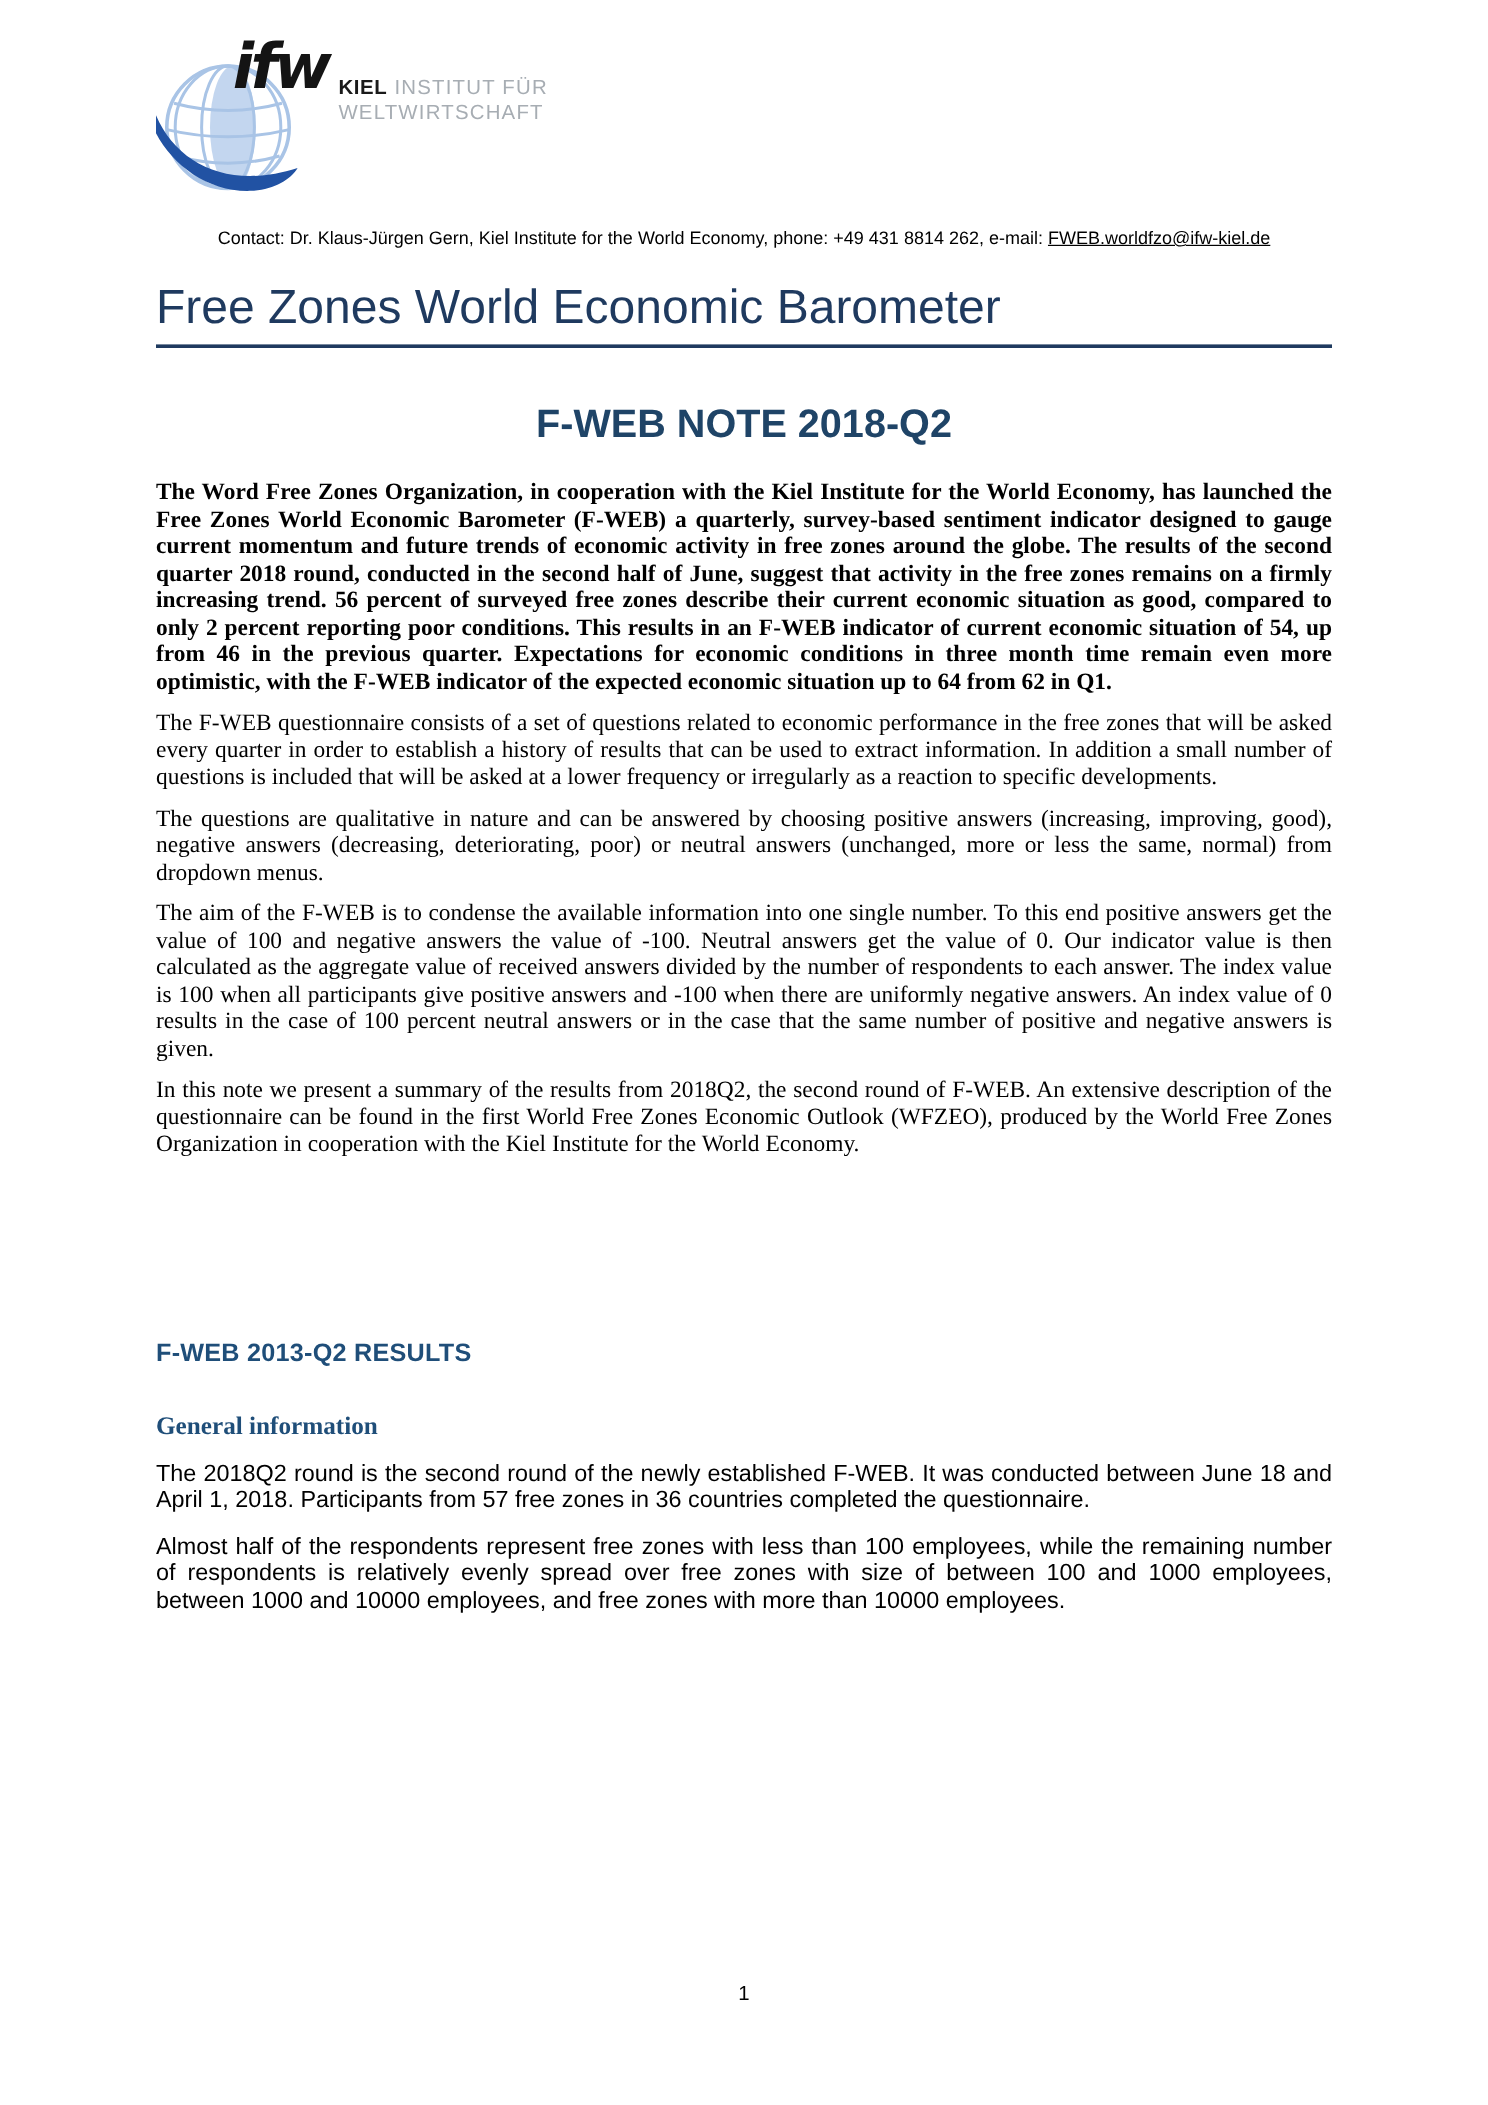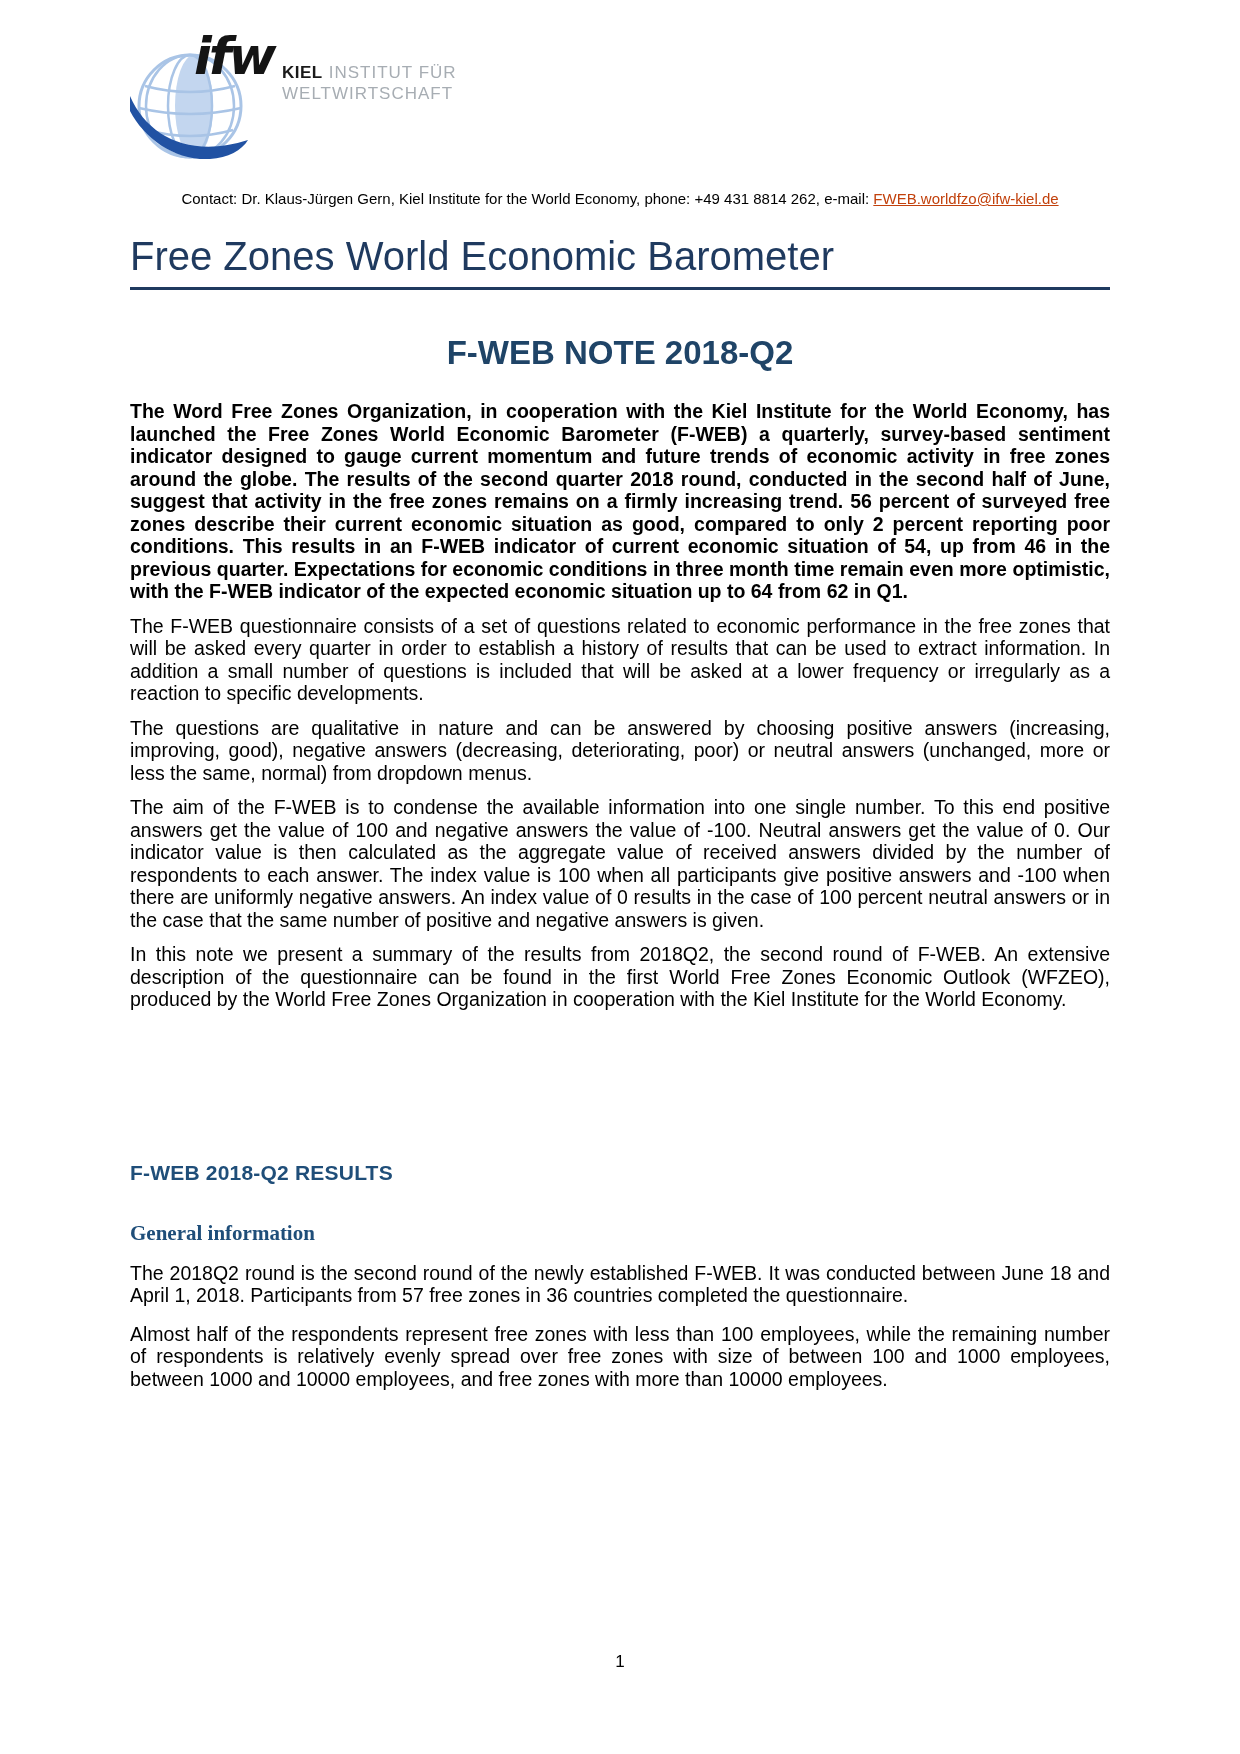--- a/index.html
+++ b/index.html
@@ -35,36 +35,36 @@
     font-style:italic;font-weight:bold;font-size:52px;letter-spacing:-3px;color:#141414;
   }
   .ifw-text{position:absolute;left:152px;top:22px;font-size:17px;line-height:21px;white-space:nowrap;}
   .ifw-text .strong{font-weight:bold;color:#1a1a1a;letter-spacing:.5px;text-align:center;}
   .ifw-text .light{color:#a7adb3;letter-spacing:1px;}
   .ifw-text .light.inline{margin-left:6px;}
   
   .contact{
     margin-top:22px;text-align:center;font-size:15px;color:#000;
   }
-  .contact a{color:#c2410c;text-decoration:underline;}
+  .contact a{color:#000000;text-decoration:underline;}
   
   .title{
     margin:26px 130px 0 130px;text-align:left;
     font-size:40px;font-weight:normal;color:#1f3a5f;line-height:46px;
   }
   .rule{margin:8px 130px 0 130px;border-bottom:3px solid #1f3a5f;}
   .note-title{
     margin:44px 130px 0 130px;text-align:center;
     font-size:33px;font-weight:bold;color:#1f4467;line-height:38px;
   }
   
   .body-text{margin:0 130px;}
   .body-text p{
     margin:12px 0 0 0;
-    font-size:19.5px;line-height:22.5px;text-align:justify;
+    font-size:19.5px;line-height:22.5px;text-align:justify;font-family:Liberation Serif, serif;
   }
   p.lead{margin-top:28px;font-weight:bold;}
   
   .results-h{
     margin:150px 130px 0 130px;
     font-size:21px;font-weight:bold;color:#1f4e79;letter-spacing:.2px;
   }
   .general-h{
     margin:36px 130px 0 130px;
     font-family:"Liberation Serif",serif;
@@ -117,20 +117,20 @@
   <h2 class="note-title">F-WEB NOTE 2018-Q2</h2>
 
   <div class="body-text">
     <p class="lead">The Word Free Zones Organization, in cooperation with the Kiel Institute for the World Economy, has launched the Free Zones World Economic Barometer (F-WEB) a quarterly, survey-based sentiment indicator designed to gauge current momentum and future trends of economic activity in free zones around the globe. The results of the second quarter 2018 round, conducted in the second half of June, suggest that activity in the free zones remains on a firmly increasing trend. 56 percent of surveyed free zones describe their current economic situation as good, compared to only 2 percent reporting poor conditions. This results in an F-WEB indicator of current economic situation of 54, up from 46 in the previous quarter. Expectations for economic conditions in three month time remain even more optimistic, with the F-WEB indicator of the expected economic situation up to 64 from 62 in Q1.</p>
     <p>The F-WEB questionnaire consists of a set of questions related to economic performance in the free zones that will be asked every quarter in order to establish a history of results that can be used to extract information. In addition a small number of questions is included that will be asked at a lower frequency or irregularly as a reaction to specific developments.</p>
     <p>The questions are qualitative in nature and can be answered by choosing positive answers (increasing, improving, good), negative answers (decreasing, deteriorating, poor) or neutral answers (unchanged, more or less the same, normal) from dropdown menus.</p>
     <p>The aim of the F-WEB is to condense the available information into one single number. To this end positive answers get the value of 100 and negative answers the value of -100. Neutral answers get the value of 0. Our indicator value is then calculated as the aggregate value of received answers divided by the number of respondents to each answer. The index value is 100 when all participants give positive answers and -100 when there are uniformly negative answers. An index value of 0 results in the case of 100 percent neutral answers or in the case that the same number of positive and negative answers is given.</p>
     <p>In this note we present a summary of the results from 2018Q2, the second round of F-WEB. An extensive description of the questionnaire can be found in the first World Free Zones Economic Outlook (WFZEO), produced by the World Free Zones Organization in cooperation with the Kiel Institute for the World Economy.</p>
   </div>
 
-  <h3 class="results-h">F-WEB 2018-Q2 RESULTS</h3>
+  <h3 class="results-h">F-WEB 2013-Q2 RESULTS</h3>
   <h4 class="general-h">General information</h4>
   <p class="results-p">The 2018Q2 round is the second round of the newly established F-WEB. It was conducted between June 18 and April 1, 2018. Participants from 57 free zones in 36 countries completed the questionnaire.</p>
   <p class="results-p">Almost half of the respondents represent free zones with less than 100 employees, while the remaining number of respondents is relatively evenly spread over free zones with size of between 100 and 1000 employees, between 1000 and 10000 employees, and free zones with more than 10000 employees.</p>
 
   <div class="pagenum">1</div>
 
 </div>
 
 </body></html>

